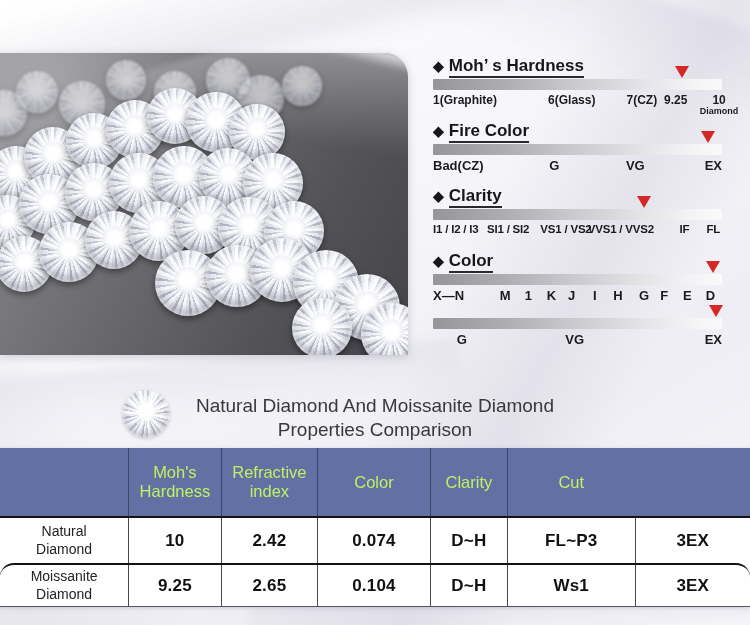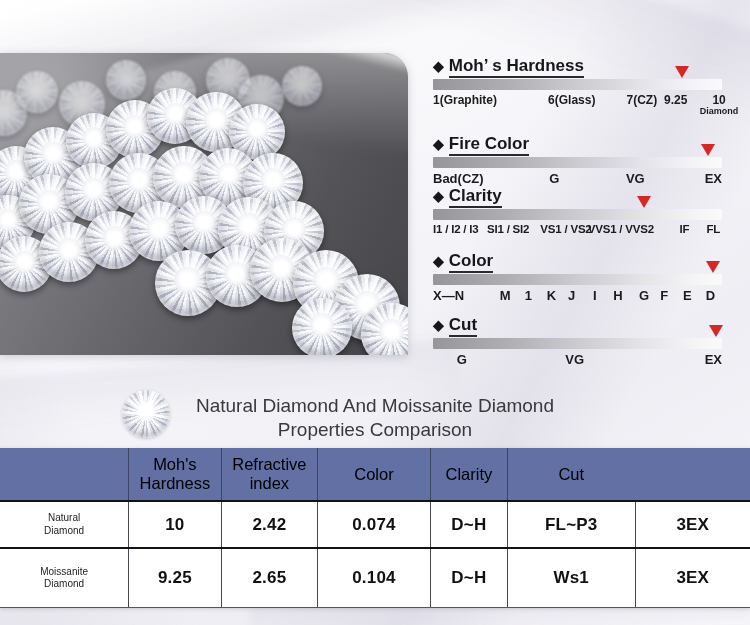--- a/index.html
+++ b/index.html
@@ -76,27 +76,27 @@
     box-shadow: inset 0 0 4px rgba(255,255,255,.95), inset 0 -4px 7px rgba(130,130,148,.5), 0 1px 3px rgba(120,120,140,.35); }
   #title-gem::after { content:""; position:absolute; left:31%; top:27%; width:38%; height:38%; border-radius:50%;
     background:radial-gradient(circle, rgba(255,255,255,.95) 0 35%, rgba(255,255,255,0)); }
 
   
   #table { position:absolute; left:0; top:448px; width:750px; background:#fff;
     box-shadow:0 1px 4px rgba(100,100,120,.25); }
   .t-row { display:grid; grid-template-columns:17.1% 12.3% 12.9% 15% 10.3% 17% 15.4%; }
   .t-row > div { display:flex; align-items:center; justify-content:center; text-align:center; }
   .t-row > div + div { border-left:1px solid #46464e; }
-  #t-head { height:52px; background:#6270a4; color:#000000; font-size:16.5px; line-height:1.15; }
+  #t-head { height:68px; background:#6270a4; color:#bef264; font-size:16.5px; line-height:1.15; }
   #t-head > div { padding:0 8px; }
   #t-head > div + div { border-left:1px solid #3d4566; }
   .t-body-row { height:47px; border-top:2px solid #131316; color:#111114; }
-  .t-body-row:last-child { height:60px; }
+  .t-body-row:last-child { height:43px;border-radius:14px; }
   #table { border-bottom:1px solid #55555c; }
-  .row-label { font-size:10px; color:#232327; line-height:1.25; white-space:pre-line; font-weight:normal; }
+  .row-label { font-size:14px; color:#232327; line-height:1.25; white-space:pre-line; font-weight:normal; }
   .t-val { font-size:17px; font-weight:bold; letter-spacing:.2px; }
 </style>
 </head>
 <body>
 
 <div id="canvas">
   <div class="fold fold1"></div>
   <div class="fold fold2"></div>
   <div class="fold fold3"></div>
   <div class="fold fold4"></div>
@@ -152,21 +152,21 @@
           <div class="marker" style="left: 86%; border-top-color: rgb(212, 40, 39);"></div>
         </div>
         <div class="scale-labels">
           <span class="lbl align-left" style="left: 0%;">1(Graphite)</span>
           <span class="lbl" style="left: 48%;">6(Glass)</span>
           <span class="lbl" style="left: 65%; margin-left: 21px;">7(CZ)</span>
           <span class="lbl" style="left: 84%;">9.25</span>
           <span class="lbl" style="left: 99%;">10<span class="sub">Diamond</span></span>
         </div>
       </div>
-      <div class="scale-section s-fire" style="top: 84px;">
+      <div class="scale-section s-fire" style="top: 71px;">
         <div class="scale-title"><span class="bullet">◆</span><span class="t-text">Fire Color</span></div>
         <div class="bar-wrap">
           <div class="bar"></div>
           <div class="marker" style="left: 95%; border-top-color: rgb(212, 40, 39);"></div>
         </div>
         <div class="scale-labels">
           <span class="lbl align-left" style="left: 0%;">Bad(CZ)</span>
           <span class="lbl" style="left: 42%;">G</span>
           <span class="lbl" style="left: 70%;">VG</span>
           <span class="lbl" style="left: 97%;">EX</span>
@@ -201,21 +201,20 @@
           <span class="lbl" style="left: 48%;">J</span>
           <span class="lbl" style="left: 56%;">I</span>
           <span class="lbl" style="left: 64%;">H</span>
           <span class="lbl" style="left: 73%;">G</span>
           <span class="lbl" style="left: 80%;">F</span>
           <span class="lbl" style="left: 88%;">E</span>
           <span class="lbl" style="left: 96%;">D</span>
         </div>
       </div>
       <div class="scale-section s-cut" style="top: 265px;">
-        <div class="scale-title"><span class="bullet">◆</span><span class="t-text">Cut</span></div>
         <div class="bar-wrap">
           <div class="bar"></div>
           <div class="marker" style="left: 98%; border-top-color: rgb(212, 40, 39);"></div>
         </div>
         <div class="scale-labels">
           <span class="lbl" style="left: 10%;">G</span>
           <span class="lbl" style="left: 49%;">VG</span>
           <span class="lbl" style="left: 97%;">EX</span>
         </div>
       </div>

